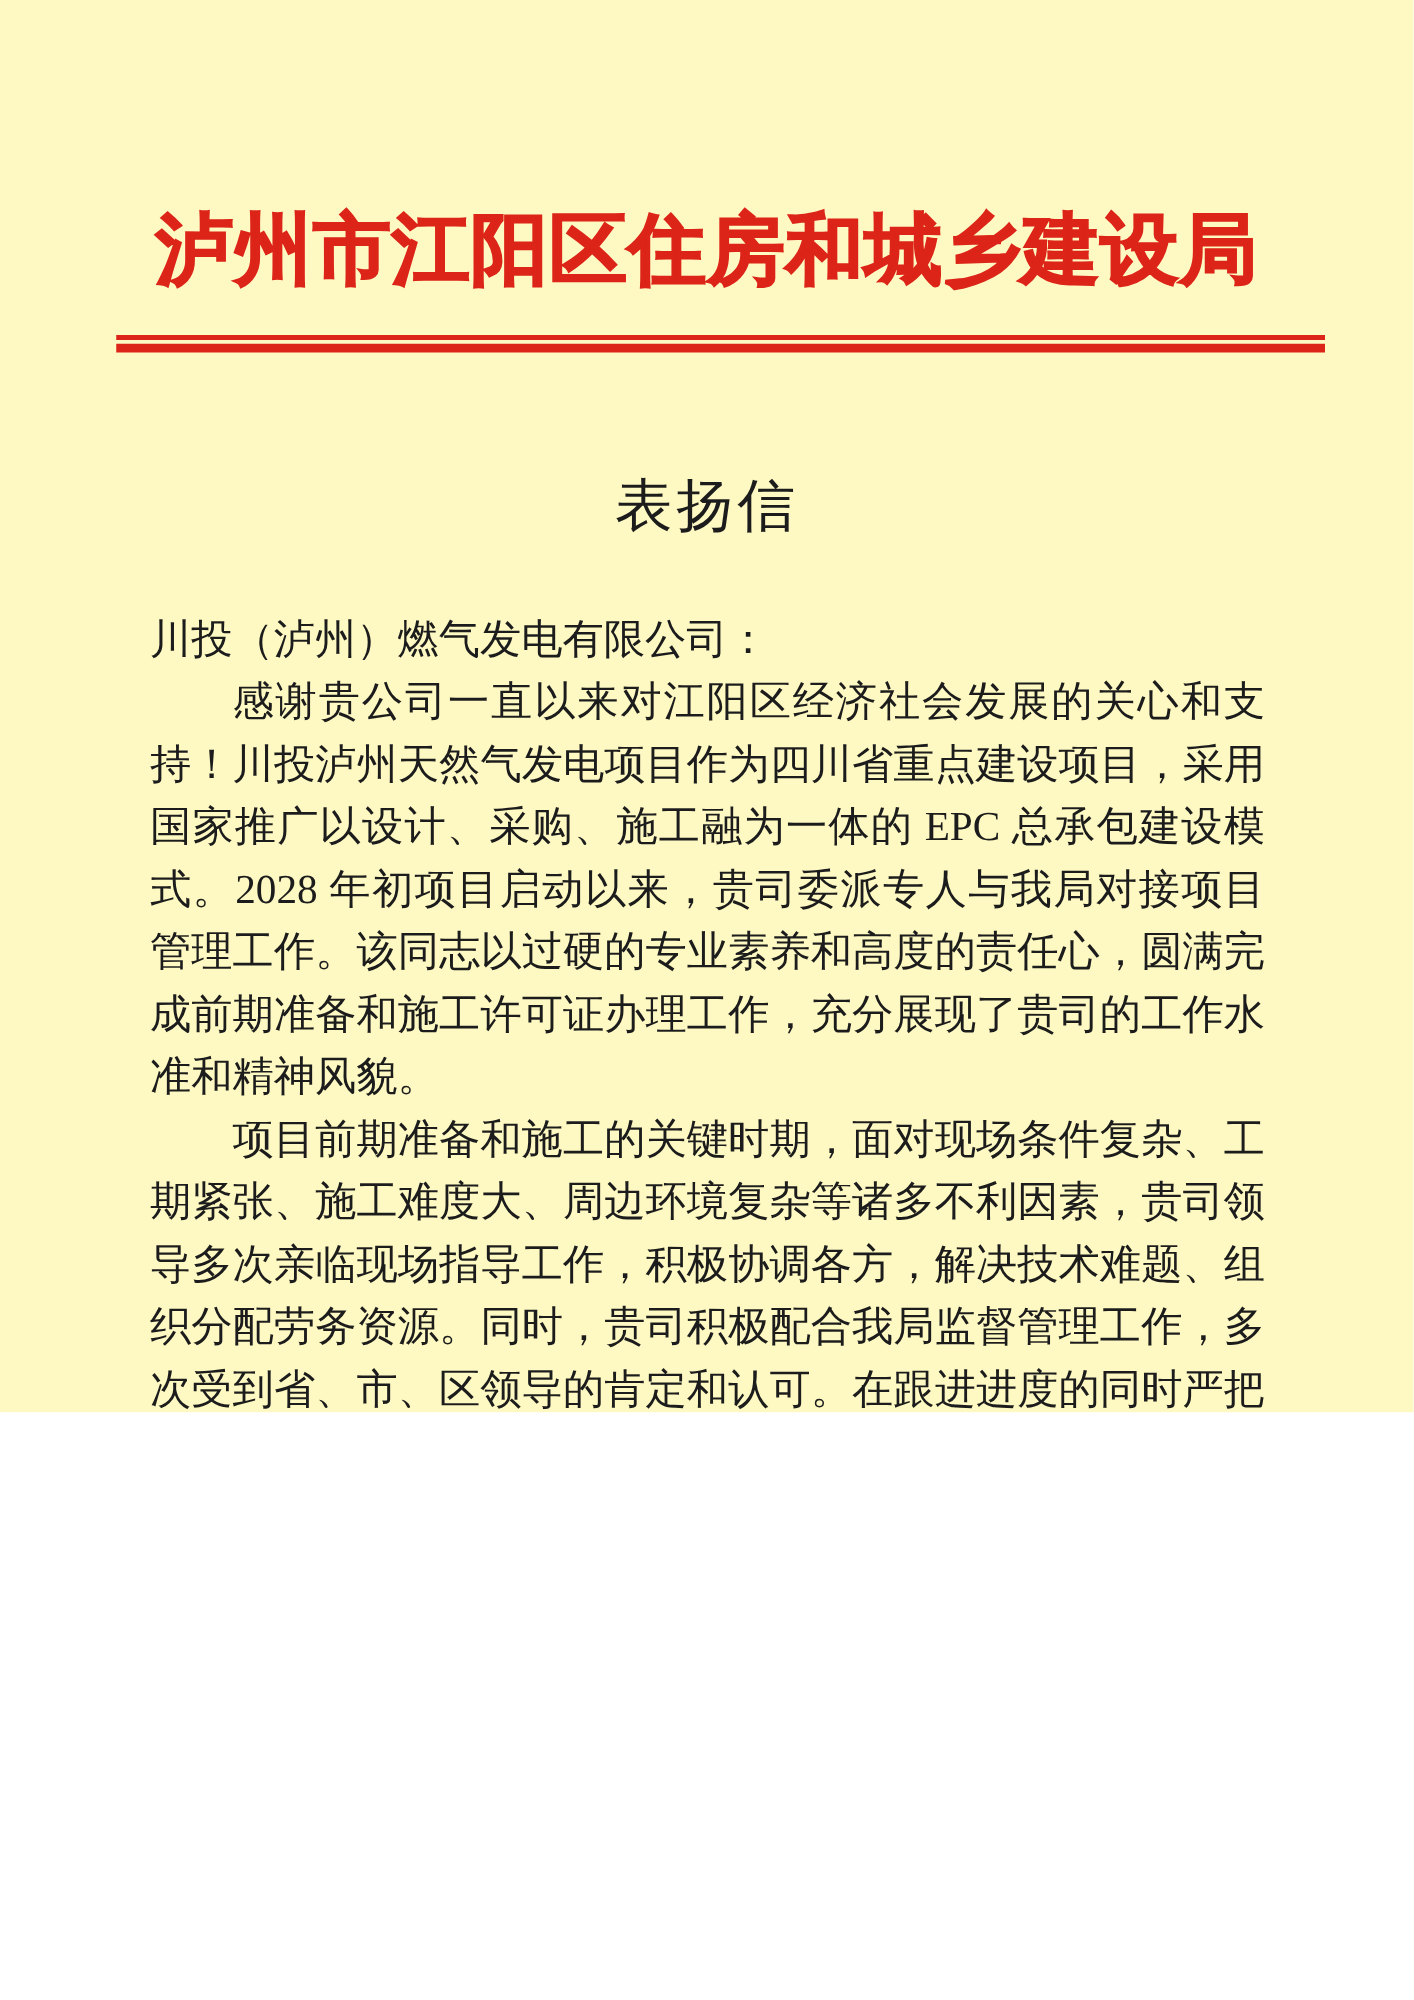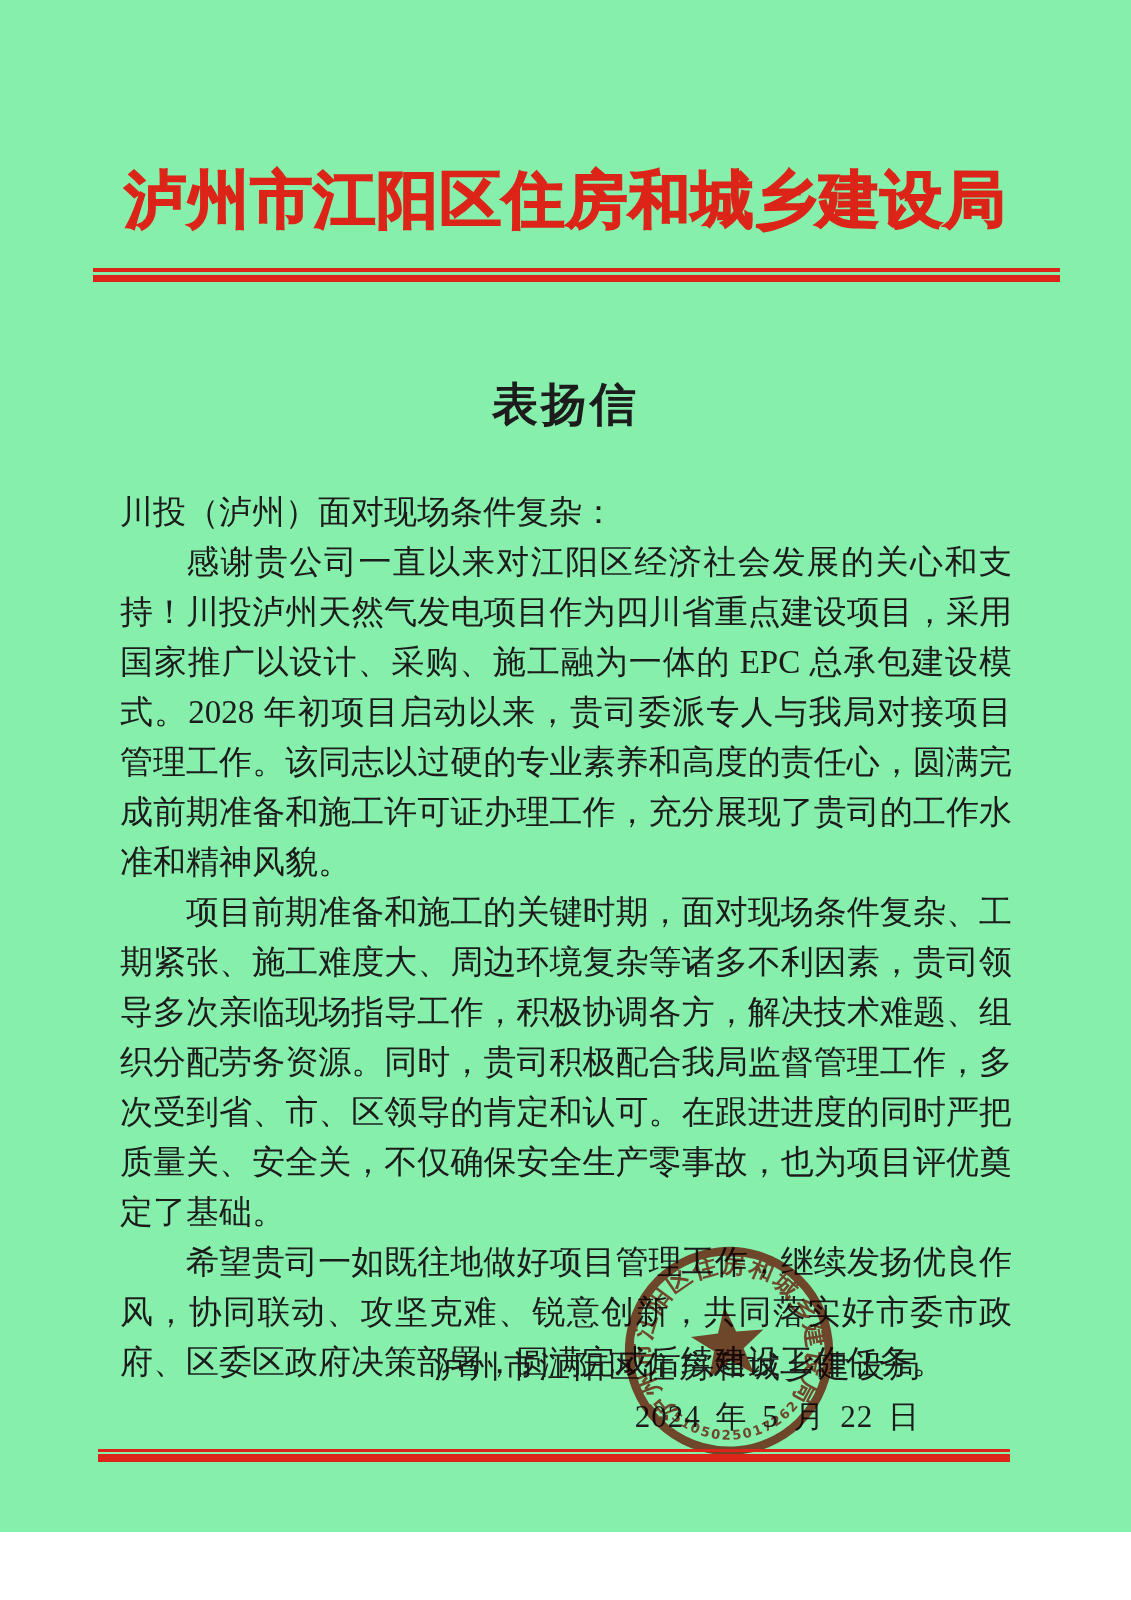--- a/index.html
+++ b/index.html
@@ -1,21 +1,21 @@
 <!DOCTYPE html>
 <html style="--accent-red: #dc2418; --seal-red: #cd372b; --text-color: #1c1c1c;"><head>
 <meta charset="utf-8">
 <style>
   html,body { margin:0; padding:0; background:#ffffff; }
   .page {
     position: relative;
     width: 1131px;
-    height: 1532px;
+    height: 1130px;
     margin: 0 auto;
-    background: #86efac;
+    background: #fef9c3;
     overflow: hidden;
     font-family: "Liberation Serif", "DejaVu Serif", serif;
     color: var(--text-color, #1c1c1c);
   }
 
   
   .letterhead {
     position: absolute;
     top: 158px; left: 0; width: 100%;
     text-align: center;
@@ -38,21 +38,21 @@
     border-bottom: 8px solid var(--accent-red, #dc2418);
   }
 
   
   .doc-title {
     position: absolute;
     top: 374px; left: 0; width: 100%;
     margin: 0;
     text-align: center;
     font-size: 46px;
-    font-weight: 700;
+    font-weight: 400;
     letter-spacing: 3px;
   }
 
   
   .body {
     position: absolute;
     top: 487px; left: 120px; width: 892px;
     font-size: 33px;
     line-height: 50px;
     text-align: justify;
@@ -95,21 +95,21 @@
 <div class="page">
 
   <header>
     <div class="letterhead">泸州市江阳区住房和城乡建设局</div>
     <div class="rule rule-top"></div>
   </header>
 
   <h1 class="doc-title">表扬信</h1>
 
   <main class="body">
-    <p class="salutation">川投（泸州）面对现场条件复杂：</p>
+    <p class="salutation">川投（泸州）燃气发电有限公司：</p>
     <p class="para">感谢贵公司一直以来对江阳区经济社会发展的关心和支持！川投泸州天然气发电项目作为四川省重点建设项目，采用国家推广以设计、采购、施工融为一体的 EPC 总承包建设模式。2028 年初项目启动以来，贵司委派专人与我局对接项目管理工作。该同志以过硬的专业素养和高度的责任心，圆满完成前期准备和施工许可证办理工作，充分展现了贵司的工作水准和精神风貌。</p>
     <p class="para">项目前期准备和施工的关键时期，面对现场条件复杂、工期紧张、施工难度大、周边环境复杂等诸多不利因素，贵司领导多次亲临现场指导工作，积极协调各方，解决技术难题、组织分配劳务资源。同时，贵司积极配合我局监督管理工作，多次受到省、市、区领导的肯定和认可。在跟进进度的同时严把质量关、安全关，不仅确保安全生产零事故，也为项目评优奠定了基础。</p>
     <p class="para">希望贵司一如既往地做好项目管理工作，继续发扬优良作风，协同联动、攻坚克难、锐意创新，共同落实好市委市政府、区委区政府决策部署，圆满完成后续建设工作任务。</p>
   </main>
 
   <div class="sign-block">
     <div class="signature">泸州市江阳区住房和城乡建设局</div>
     <div class="sig-date">2024 年 5 月 22 日</div>
   </div>
 

